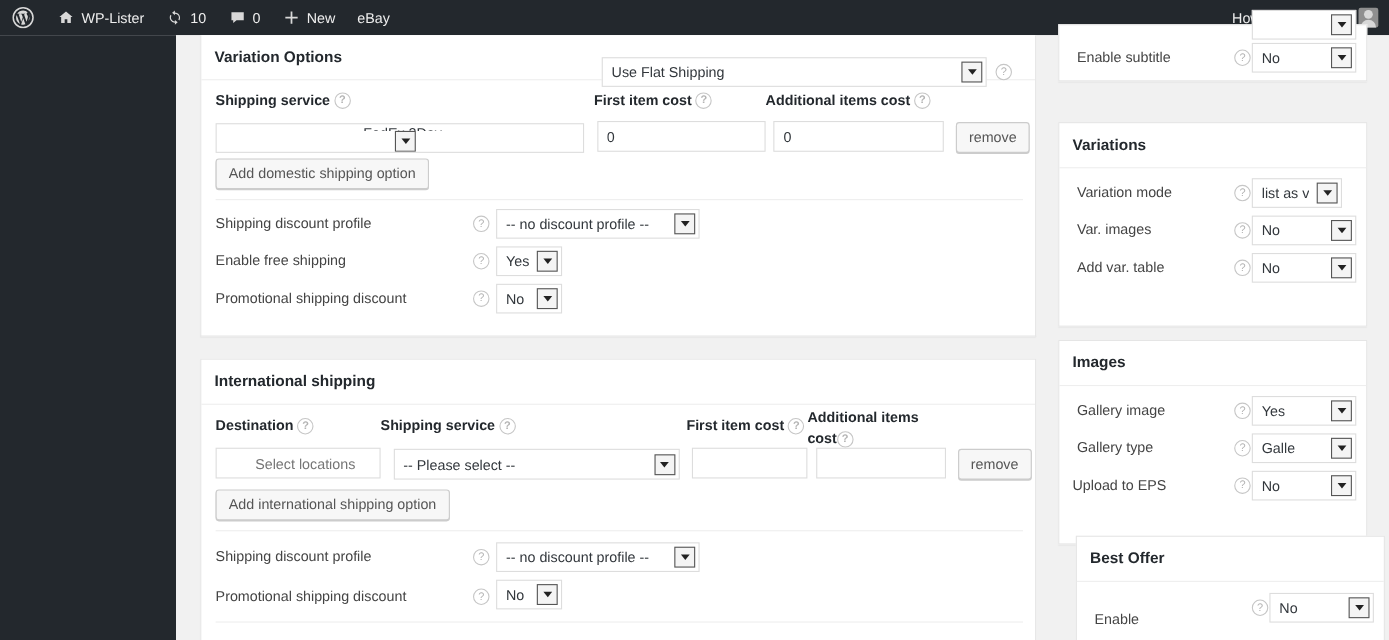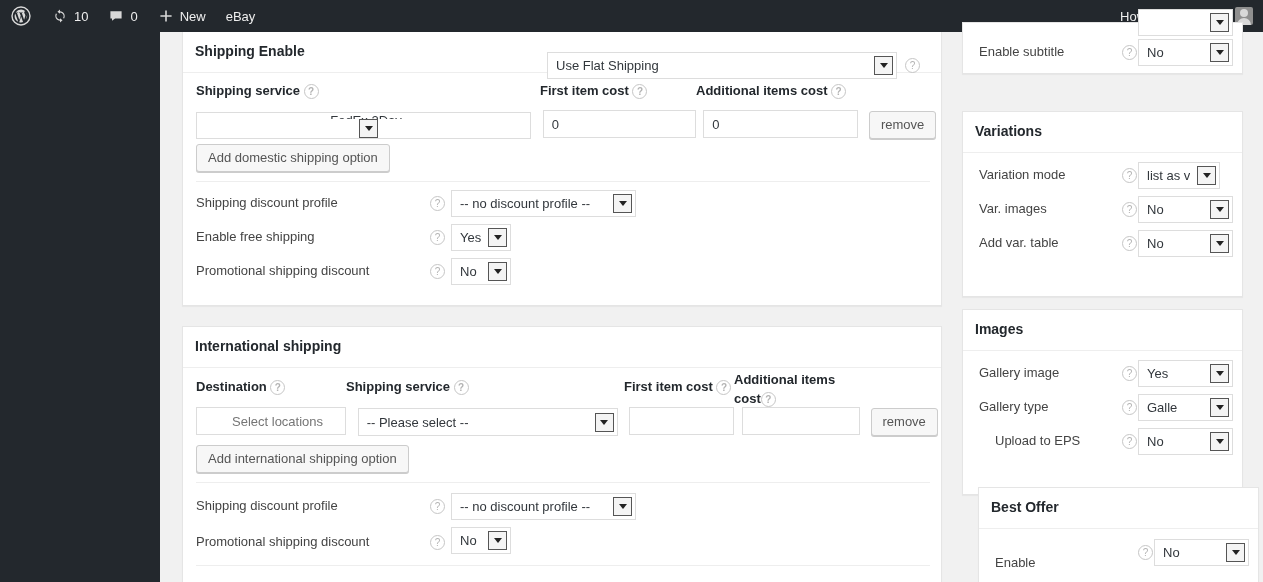--- a/index.html
+++ b/index.html
@@ -146,20 +146,28 @@
 
   <div class="ab-item logo">
     <span class="ab-icon">
       <svg width="20" height="20" viewBox="0 0 20 20">
           <circle cx="10" cy="10" r="9" fill="none" stroke="#d8d8d8" stroke-width="1.4"></circle>
           <path d="M3.6 10a6.4 6.4 0 0 0 3.6 5.8L4.2 7.6A6.3 6.3 0 0 0 3.6 10zm10.8-.33c0-.8-.29-1.35-.53-1.78-.33-.53-.63-.98-.63-1.5 0-.59.44-1.14 1.07-1.14h.08A6.4 6.4 0 0 0 10 3.6a6.4 6.4 0 0 0-5.35 2.87h.34c.67 0 1.7-.08 1.7-.08.35-.02.39.49.04.53 0 0-.35.04-.73.06l2.33 6.93 1.4-4.2-1-2.73c-.34-.02-.67-.06-.67-.06-.34-.02-.3-.55.04-.53 0 0 1.05.08 1.68.08.67 0 1.7-.08 1.7-.08.35-.2.39.49.04.53 0 0-.35.04-.73.06l2.31 6.88.64-2.13c.28-.89.49-1.53.49-2.08zM10.11 10.6l-1.92 5.58a6.4 6.4 0 0 0 3.93-.1l-.05-.09-1.96-5.39zm5.59-3.69c.3.2.4.75.4 1.54 0 .43-.04.9-.27 1.5l-1.1 3.18A6.4 6.4 0 0 0 15.7 6.9z" fill="#d8d8d8"></path>
         </svg>
     </span>
   </div>
 
+  <div class="ab-item">
+    <span class="ab-icon">
+      <svg width="16" height="16" viewBox="0 0 20 20">
+          <path d="M10 3L2.5 9.2h2V16h4v-4h3v4h4V9.2h2z" fill="#d8d8d8"></path>
+        </svg>
+    </span>
+    <span>WP-Lister</span>
+  </div>
 
   <div class="ab-item">
     <span class="ab-icon">
       <svg width="16" height="16" viewBox="0 0 20 20">
           <path d="M10 4.2V2l-3.2 2.6L10 7.2V5.5a4.5 4.5 0 0 1 3.9 6.7l1.1 1.1A6 6 0 0 0 10 4.2zM10 14.5a4.5 4.5 0 0 1-3.9-6.7L5 6.7A6 6 0 0 0 10 15.8V18l3.2-2.6L10 12.8z" fill="#d8d8d8"></path>
         </svg>
     </span>
     <span>10</span>
   </div>
 
@@ -193,21 +201,21 @@
   </div>
 </div>
 
 <div class="adminmenu"></div>
 
 <div class="content">
 
   <div class="postbox" id="box-shipping-options">
 
     <h2 class="hndle">
-      <span class="hndle-text">Shipping Enable</span>
+      <span class="hndle-text">Variation Options</span>
     </h2>
 
     <div class="hdr-select-wrap">
       <span class="sel" style="width:350px; height:27px; margin-top:6px;">
         <span class="lbl">Use Flat Shipping</span>
         <span class="arrow">
             <i></i>
           </span>
       </span>
       <span class="help" style="margin-top:6px;">?</span>
@@ -402,21 +410,21 @@
 
     <div class="abs rowlabel" style="left:16px; top:89px;">Gallery type</div>
     <span class="abs help" style="left:159px; top:90px;">?</span>
     <span class="abs sel" style="left:175px; top:84px; width:95px;gap:28px;">
       <span class="lbl">Gallery</span>
       <span class="arrow">
           <i></i>
         </span>
     </span>
 
-    <div class="abs rowlabel" style="left:32px; top:123px;">Upload to EPS</div>
+    <div class="abs rowlabel" style="left:12px; top:123px;">Upload to EPS</div>
     <span class="abs help" style="left:159px; top:124px;">?</span>
     <span class="abs sel" style="left:175px; top:118px; width:95px;">
       <span class="lbl">No</span>
       <span class="arrow">
           <i></i>
         </span>
     </span>
   </div>
 
   <div class="postbox" id="box-bestoffer">

